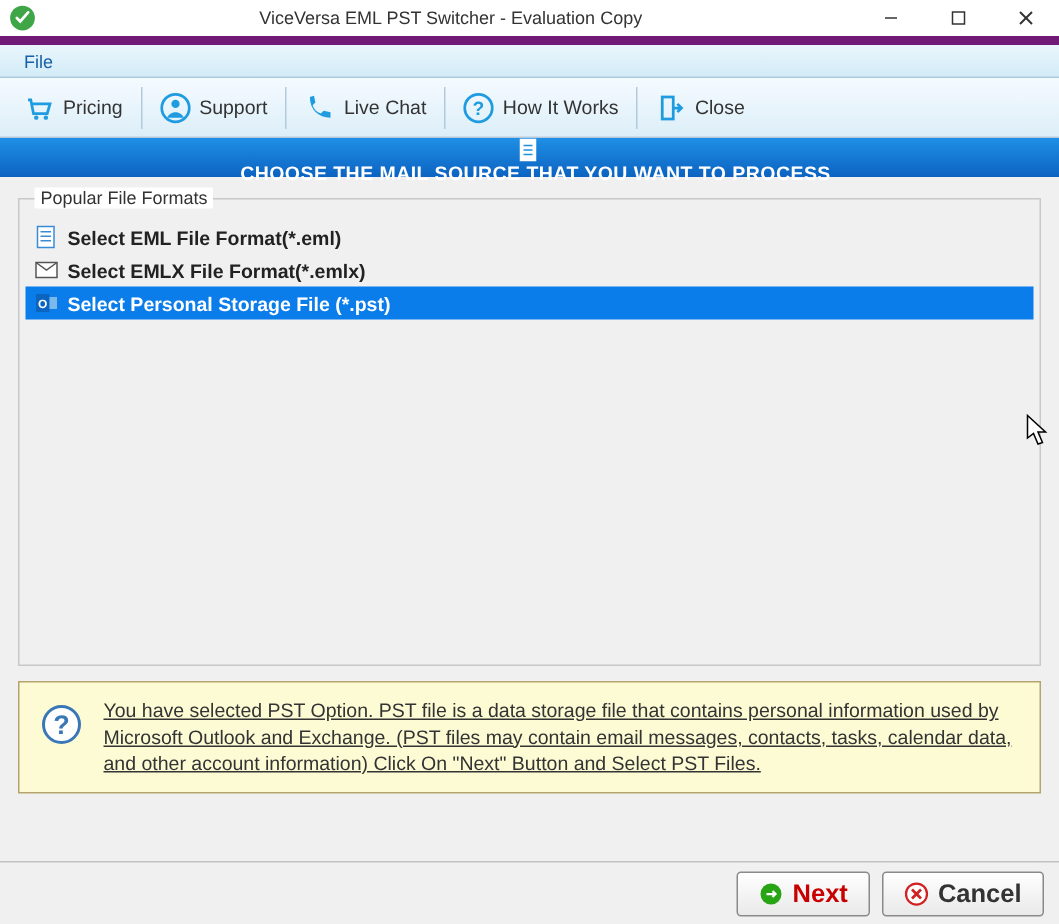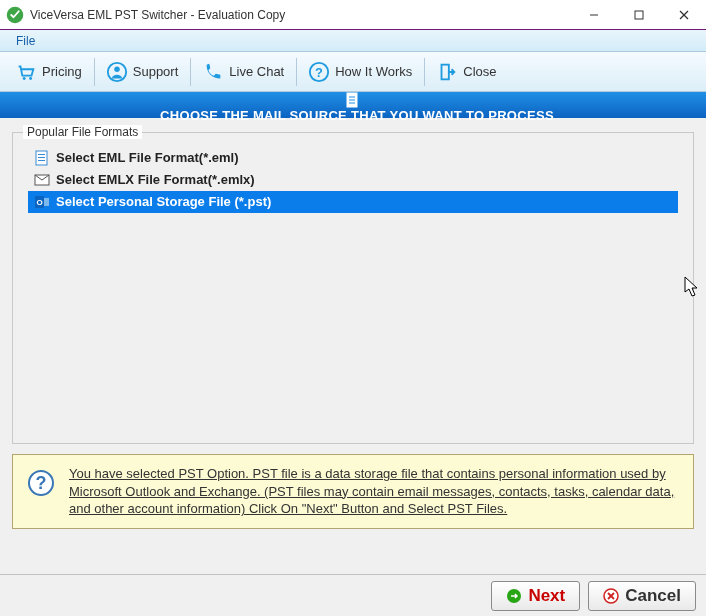--- a/index.html
+++ b/index.html
@@ -1,20 +1,20 @@
 <!DOCTYPE html>
 <html><head>
 <meta charset="utf-8">
 <style>
   * { box-sizing: border-box; }
   html, body { margin: 0; padding: 0; font-family: "Segoe UI", Tahoma, Arial, sans-serif; }
   body { width: 706px; height: 616px; background: #f0f0f0; position: relative; overflow: hidden; }
 
   
-  .titlebar { height: 30px; background: #ffffff; border-bottom: 1px solid #701a75; display: flex; align-items: center; padding-left: 6px; }
+  .titlebar { height: 30px; background: #ffffff; border-bottom: 6px solid #701a75; display: flex; align-items: center; padding-left: 6px; text-align: center; }
   .titlebar .app-icon { width: 18px; height: 18px; margin-right: 6px; }
   .titlebar .title-text { font-size: 12px; color: #333; flex: 1; }
   .titlebar .window-controls { display: flex; }
   .titlebar .wc { width: 45px; height: 30px; display: flex; align-items: center; justify-content: center; cursor: default; font-size: 14px; color: #222; }
 
   
   .menubar { height: 22px; background: linear-gradient(#e9f5fb, #d3ecf8); display: flex; align-items: center; padding-left: 10px; font-size: 12px; color: #1860a8; border-bottom: 1px solid #a8c9e0; }
   .menubar .menu-item { padding: 2px 6px; cursor: default; }
 
   
@@ -23,24 +23,24 @@
   .tool-btn .ticon { width: 22px; height: 22px; margin-right: 5px; display: flex; align-items: center; justify-content: center; }
   .tool-btn .ticon svg { width: 22px; height: 22px; }
   .tool-sep { width: 1px; height: 28px; background: #b2cadc; margin: 0 2px; }
 
   
   .section-header { height: 26px; background: linear-gradient(#1f8fe5, #0c63c1); color: #fff; font-weight: bold; font-size: 13px; display: flex; align-items: center; padding-left: 8px; letter-spacing: 0.3px; flex-direction: column; }
   .section-header .sh-icon { width: 16px; height: 16px; margin-right: 10px; display: flex; align-items: center; justify-content: center; }
 
   
   .main-area { padding: 14px 12px 8px; }
-  .group-box { border: 1px solid #c8c8c8; position: relative; padding: 14px 15px 4px; height: 312px; }
+  .group-box { border: 1px solid #c8c8c8; position: relative; padding: 14px 4px 4px; height: 312px; }
   .group-box .legend { position: absolute; top: -8px; left: 10px; background: #fff; padding: 0 4px; font-size: 12px; color: #333; }
   .fmt-list { }
-  .fmt-item { display: flex; padding: 3px 6px; font-size: 13px; font-weight: bold; color: #222; cursor: default; }
+  .fmt-item { display: flex; align-items: center; padding: 3px 6px; font-size: 13px; font-weight: bold; color: #222; cursor: default; }
   .fmt-item .ficon { width: 16px; height: 16px; margin-right: 6px; display: flex; align-items: center; justify-content: center; }
   .fmt-item.selected { background: #0a7deb; color: #fff; }
 
   
   .info-panel { margin-top: 10px; background: #fdfbd4; border: 1px solid #b3a470; padding: 10px 14px; display: flex; align-items: flex-start; }
   .info-panel .info-icon { width: 28px; height: 28px; margin-right: 14px; margin-top: 4px; flex-shrink: 0; }
   .info-panel .info-text { font-size: 13px; color: #333; line-height: 1.35; text-decoration: underline; }
 
   
   .footer { position: absolute; left: 0; right: 0; bottom: 0; height: 42px; background: #f0f0f0; border-top: 1px solid #c2c2c2; display: flex; align-items: center; justify-content: flex-end; padding-right: 10px; }

